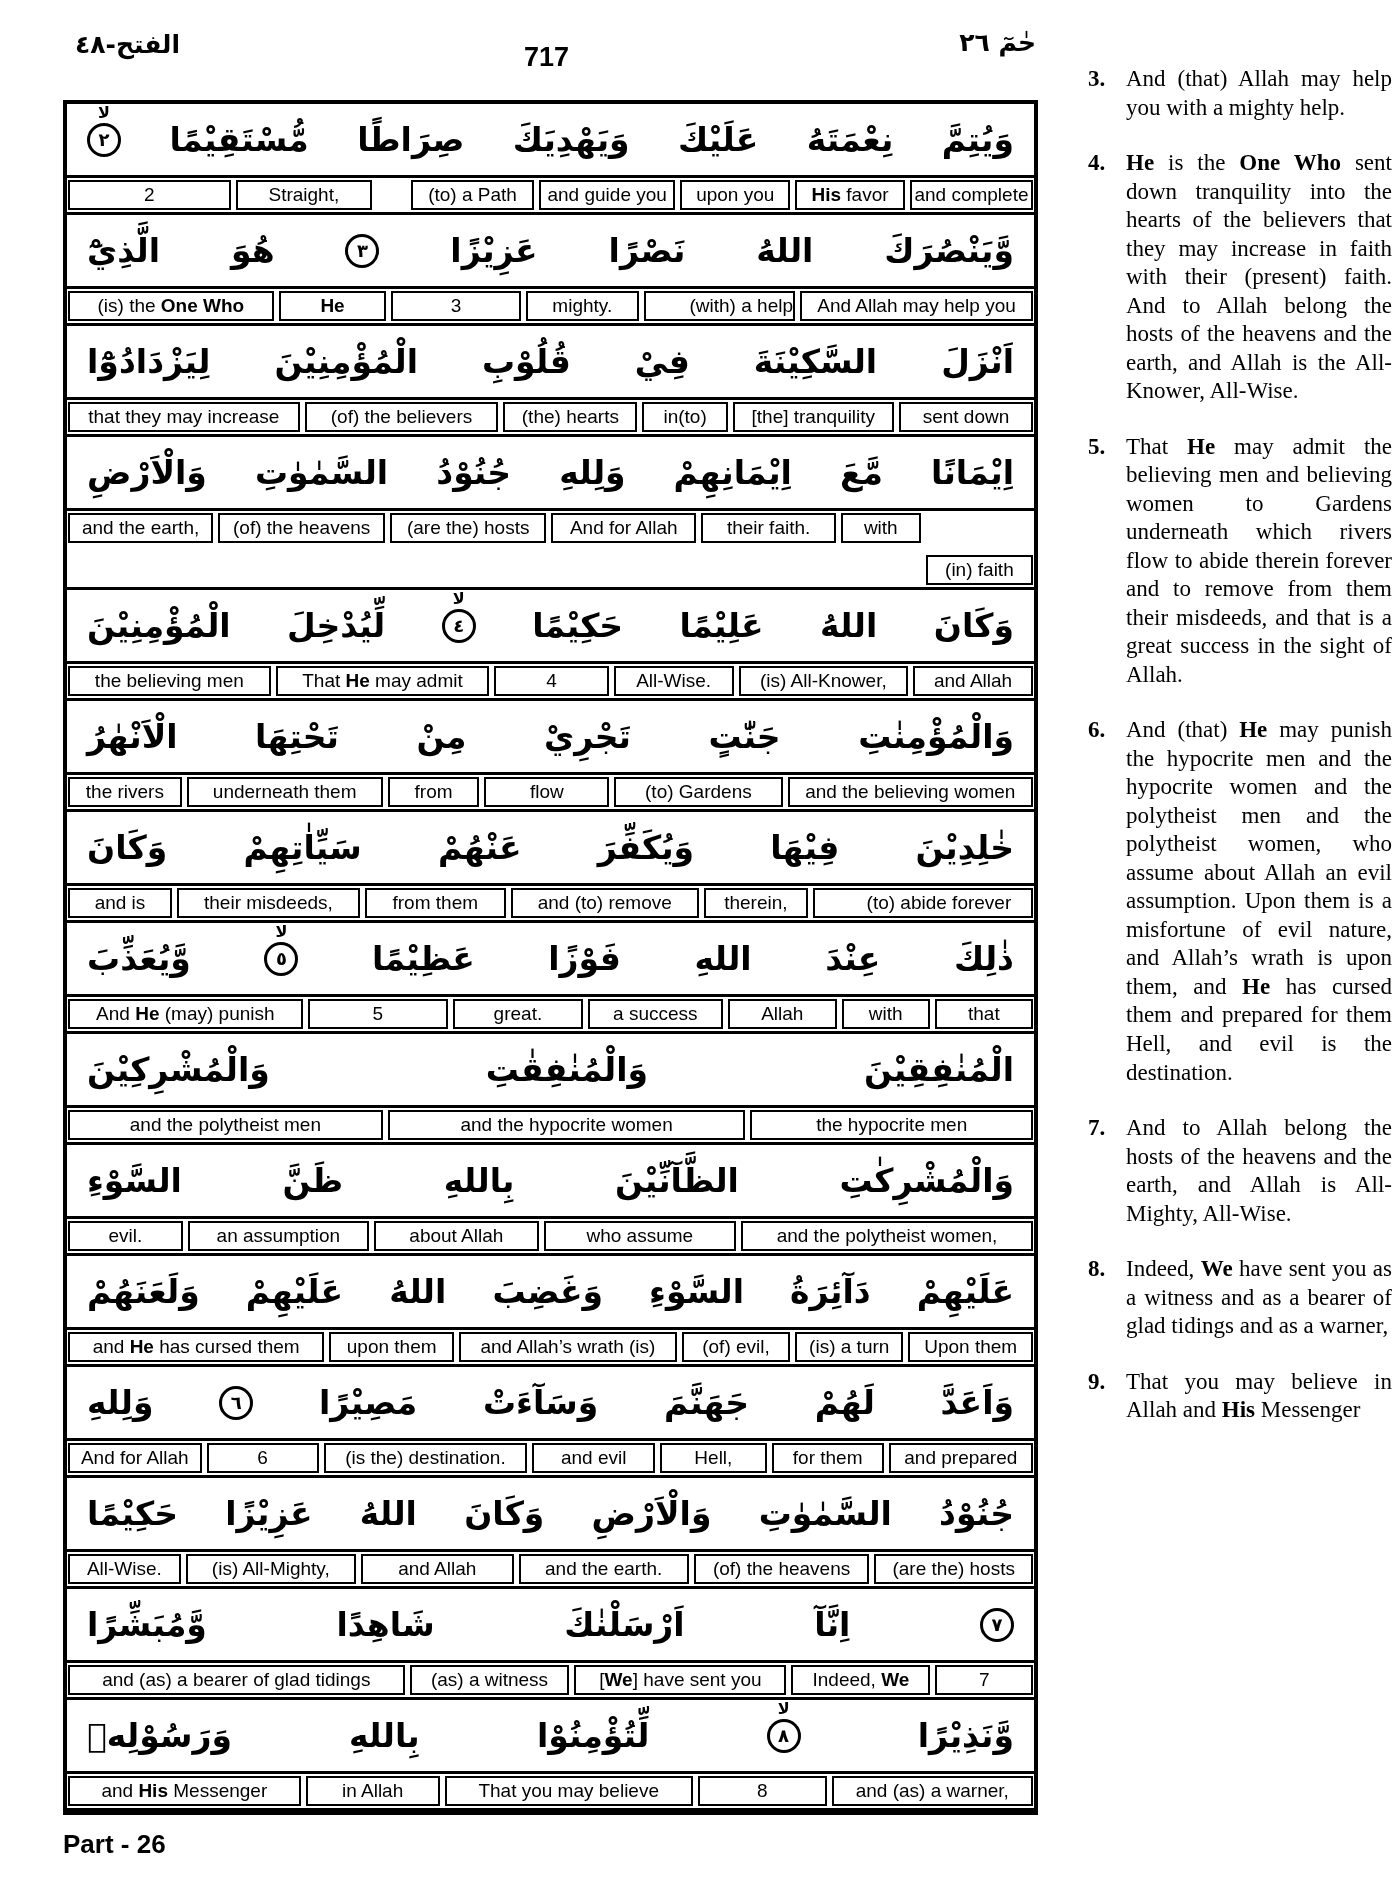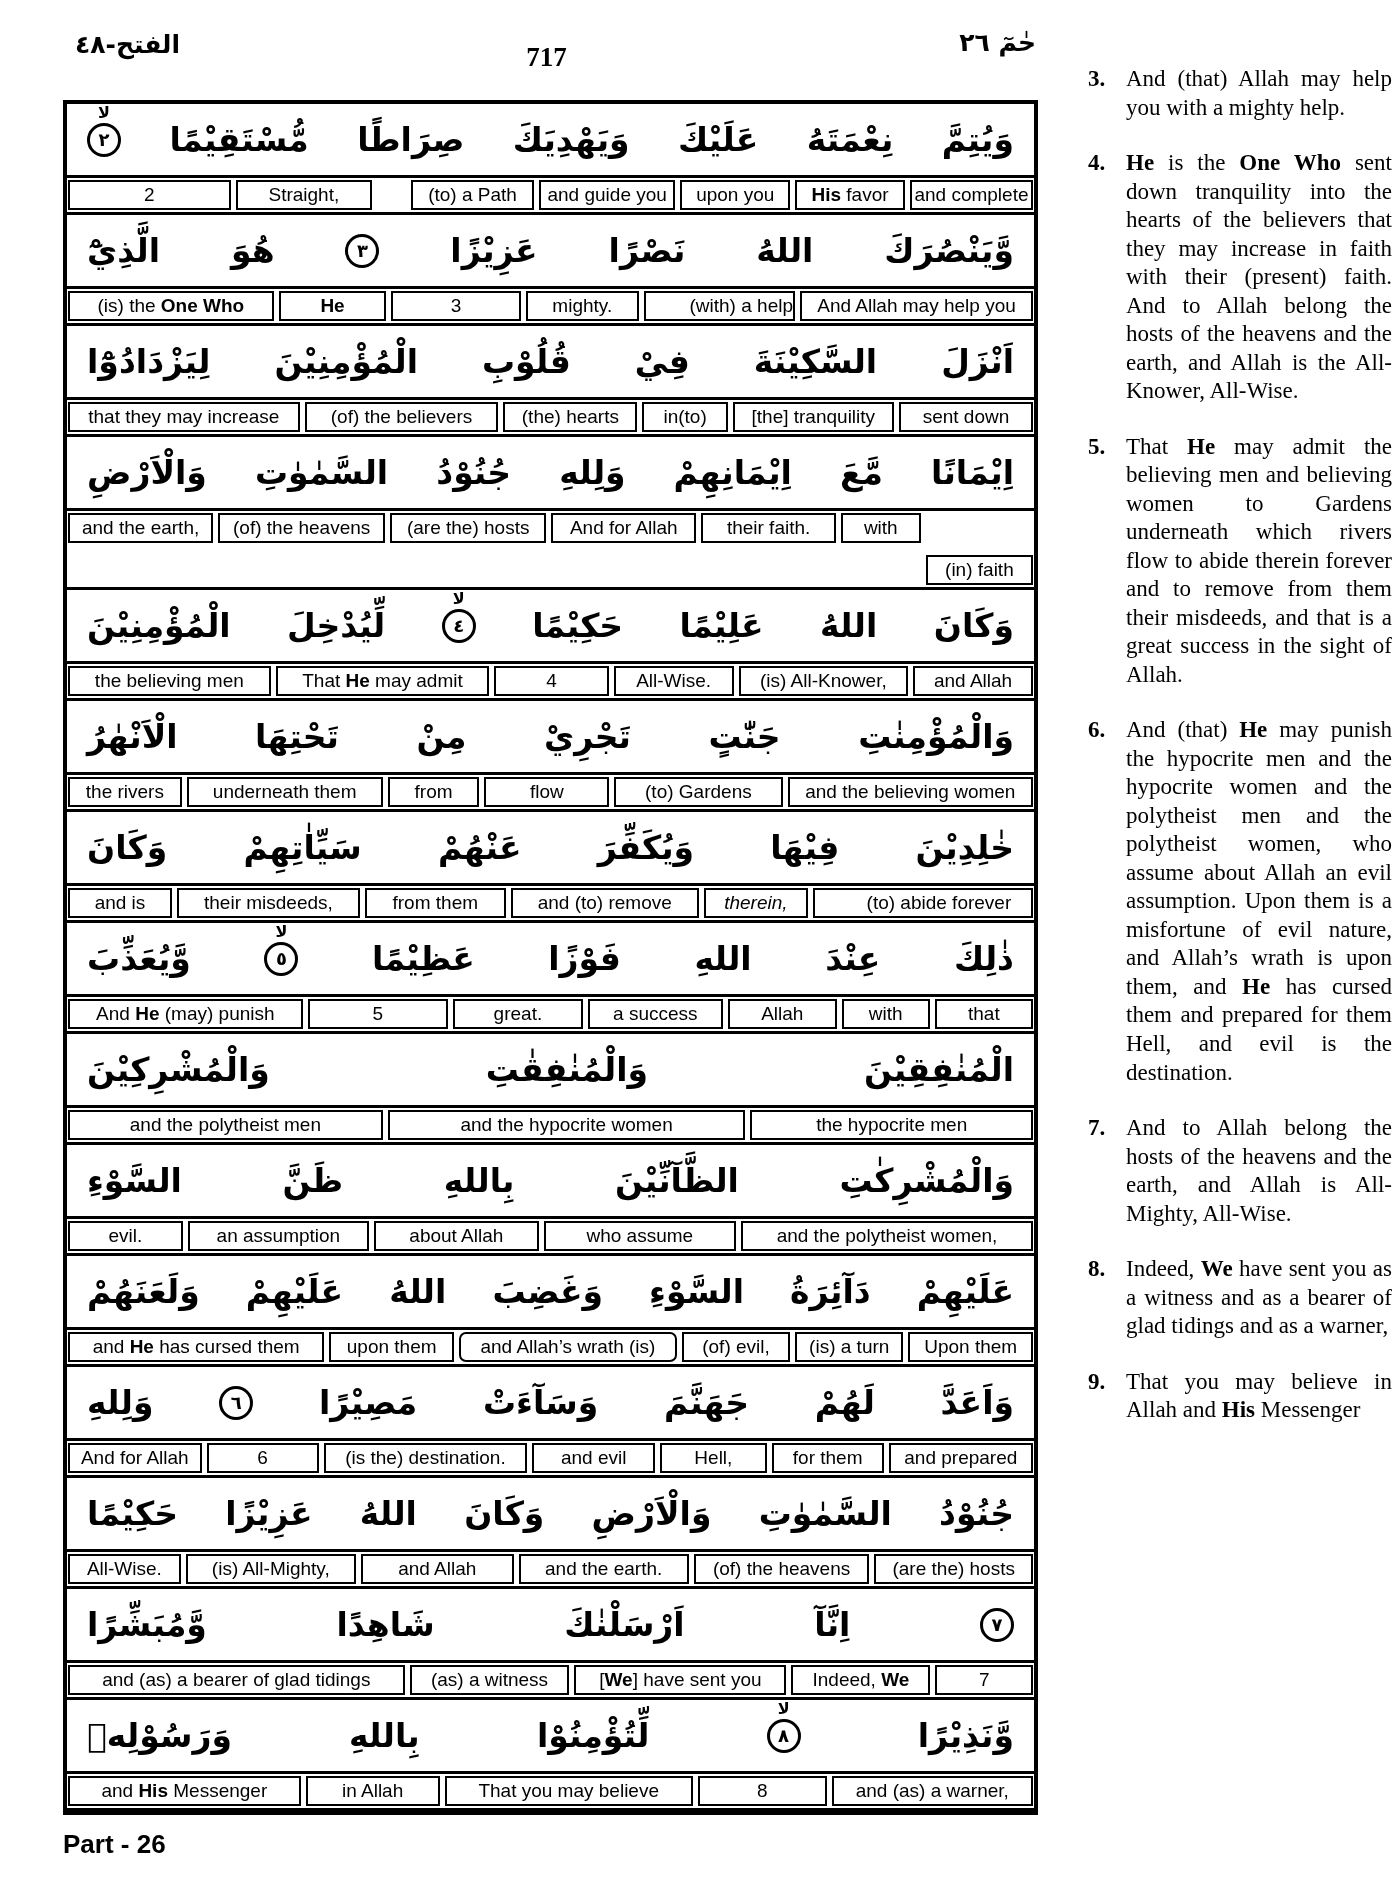--- a/index.html
+++ b/index.html
@@ -27,21 +27,21 @@
   }
   .hdr-ar {
     font-family: "DejaVu Sans", sans-serif;
     font-weight: bold;
     font-size: 25px;
     direction: rtl;
   }
   .hdr-left  { position: absolute; left: 12px; top: 2px; }
   .hdr-right { position: absolute; right: 2px; top: 0; }
   .hdr-page  { position: absolute; left: 0; right: 8px; text-align: center; top: 14px;
-               font-size: 27px; font-weight: bold; font-family: Liberation Serif, serif; }
+               font-size: 27px; font-weight: bold; }
 
   .content { display: flex; align-items: flex-start; margin: 18px 0 0 63px; }
 
   .word-table {
     width: 975px;
     border: 4px solid #000;
     background: #fff;
   }
   .ar-band {
     height: 71px;
@@ -249,21 +249,21 @@
           <span class="ar-word">وَيُكَفِّرَ</span>
           <span class="ar-word">عَنْهُمْ</span>
           <span class="ar-word">سَيِّاٰتِهِمْ</span>
           <span class="ar-word">وَكَانَ</span>
         </div>
         <div class="tr-row">
           <div class="box" style="flex-grow: 0.95;"><span>and is</span></div>
           <div class="box" style="flex-grow: 1.7;"><span>their misdeeds,</span></div>
           <div class="box" style="flex-grow: 1.3;"><span>from them</span></div>
           <div class="box" style="flex-grow: 1.75;"><span>and (to) remove</span></div>
-          <div class="box" style="flex-grow: 0.95; font-style: italic;"><span>therein,</span></div>
+          <div class="box" style="flex-grow: 0.95;"><span>therein,</span></div>
           <div class="box" style="flex-grow: 1.75; padding-left: 32px;"><span>(to) abide forever</span></div>
         </div>
         <div class="ar-band">
           <span class="ar-word">ذٰلِكَ</span>
           <span class="ar-word">عِنْدَ</span>
           <span class="ar-word">اللهِ</span>
           <span class="ar-word">فَوْزًا</span>
           <span class="ar-word">عَظِيْمًا</span>
           <span class="verse-marker">
             <span class="vm-num">٥</span>
@@ -309,21 +309,21 @@
           <span class="ar-word">دَآئِرَةُ</span>
           <span class="ar-word">السَّوْءِ</span>
           <span class="ar-word">وَغَضِبَ</span>
           <span class="ar-word">اللهُ</span>
           <span class="ar-word">عَلَيْهِمْ</span>
           <span class="ar-word">وَلَعَنَهُمْ</span>
         </div>
         <div class="tr-row">
           <div class="box" style="flex-grow: 2.3;"><span>and </span><b>He</b><span> has cursed them</span></div>
           <div class="box" style="flex-grow: 1.1;"><span>upon them</span></div>
-          <div class="box" style="flex-grow: 1.95; border-radius: 7px;"><span>and Allah’s wrath (is)</span></div>
+          <div class="box" style="flex-grow: 1.95;"><span>and Allah’s wrath (is)</span></div>
           <div class="box" style="flex-grow: 0.95;"><span>(of) evil,</span></div>
           <div class="box" style="flex-grow: 0.95;"><span>(is) a turn</span></div>
           <div class="box" style="flex-grow: 1.1;"><span>Upon them</span></div>
         </div>
         <div class="ar-band">
           <span class="ar-word">وَاَعَدَّ</span>
           <span class="ar-word">لَهُمْ</span>
           <span class="ar-word">جَهَنَّمَ</span>
           <span class="ar-word">وَسَآءَتْ</span>
           <span class="ar-word">مَصِيْرًا</span>

